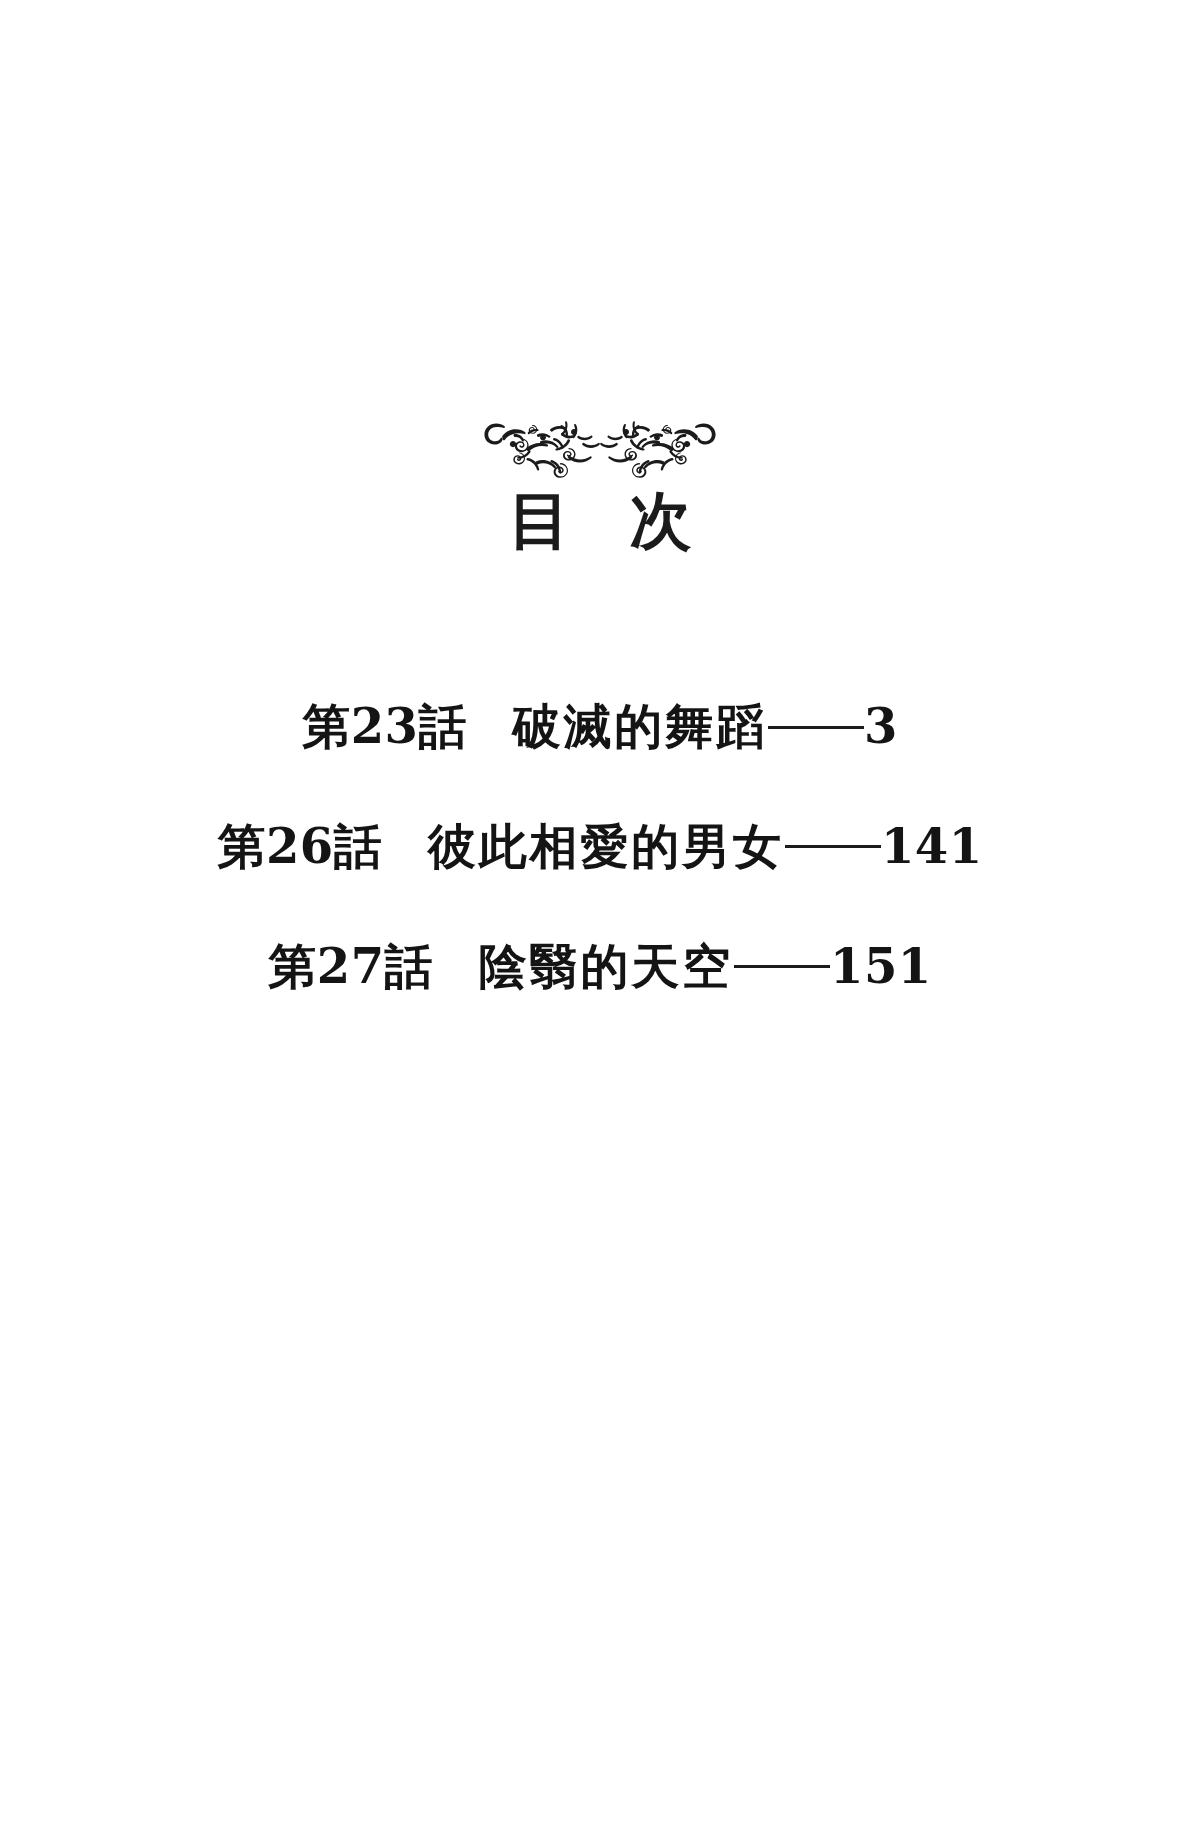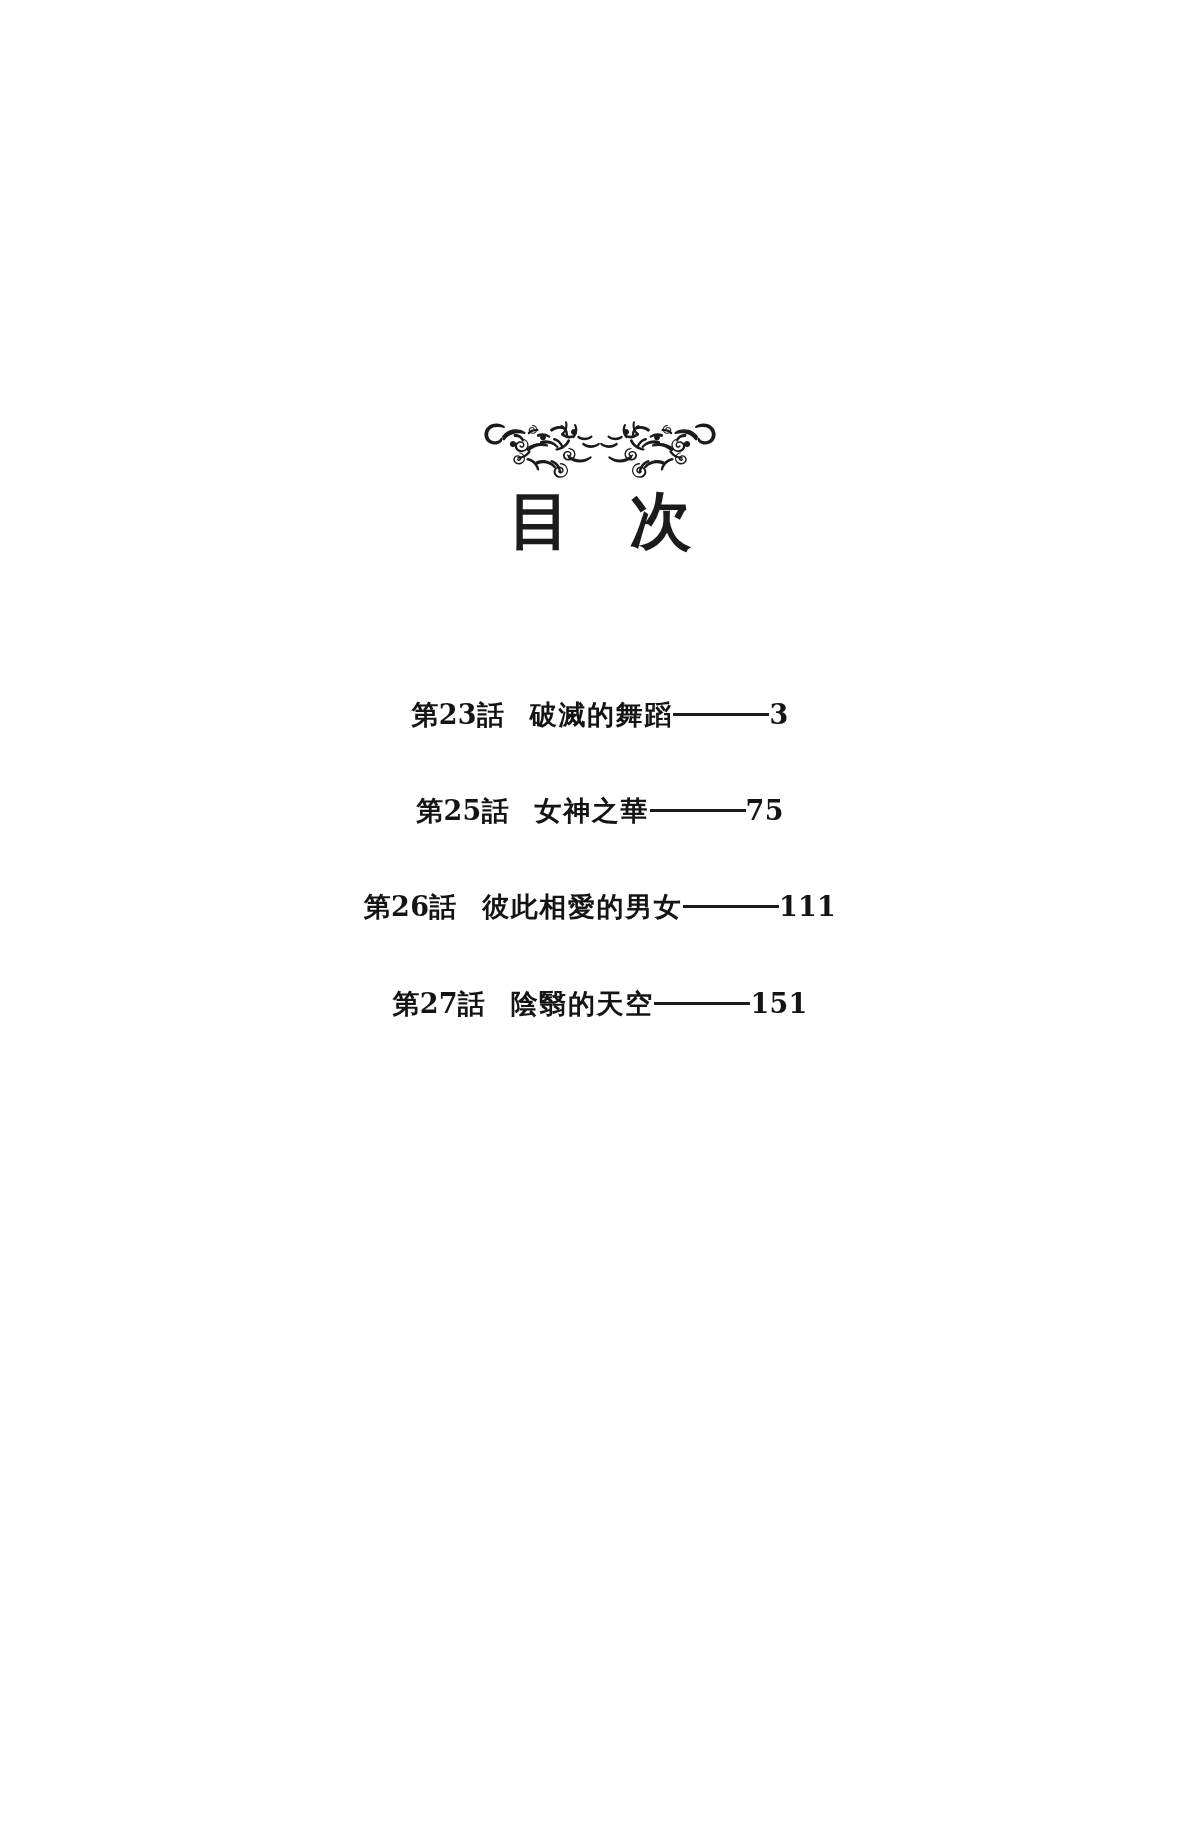--- a/index.html
+++ b/index.html
@@ -72,21 +72,21 @@
     padding: 0;
   }
 
   .toc-entry {
     display: block;
     width: 100%;
     text-align: center;
     margin: 0 0 66px 0;
     white-space: nowrap;
     font-weight: 700;
-    font-size: 27px;
+    font-size: 48px;
     line-height: 1.12;
     color: #141414;
   }
   .toc-entry:last-child { margin-bottom: 0; }
 
   .entry-inner {
     display: inline-block;
     white-space: nowrap;
   }
 
@@ -209,29 +209,24 @@
 
   <ul class="toc">
 
     <li class="toc-entry">
       <span class="entry-inner">
         <span class="ch-no">第23話</span><span class="ch-gap"></span><span class="ch-title">破滅的舞蹈</span><span class="leader len-3"></span><span class="page-no">3</span>
       </span>
     </li>
 
 
+
     <li class="toc-entry">
       <span class="entry-inner">
-        <span class="ch-no">第25話</span><span class="ch-gap"></span><span class="ch-title">女神之華</span><span class="leader len-75"></span><span class="page-no">75</span>
-      </span>
-    </li>
-
-    <li class="toc-entry">
-      <span class="entry-inner">
-        <span class="ch-no">第26話</span><span class="ch-gap"></span><span class="ch-title">彼此相愛的男女</span><span class="leader len-111"></span><span class="page-no">111</span>
+        <span class="ch-no">第26話</span><span class="ch-gap"></span><span class="ch-title">彼此相愛的男女</span><span class="leader len-111"></span><span class="page-no">141</span>
       </span>
     </li>
 
     <li class="toc-entry">
       <span class="entry-inner">
         <span class="ch-no">第27話</span><span class="ch-gap"></span><span class="ch-title">陰翳的天空</span><span class="leader len-151"></span><span class="page-no">151</span>
       </span>
     </li>
 
   </ul>

